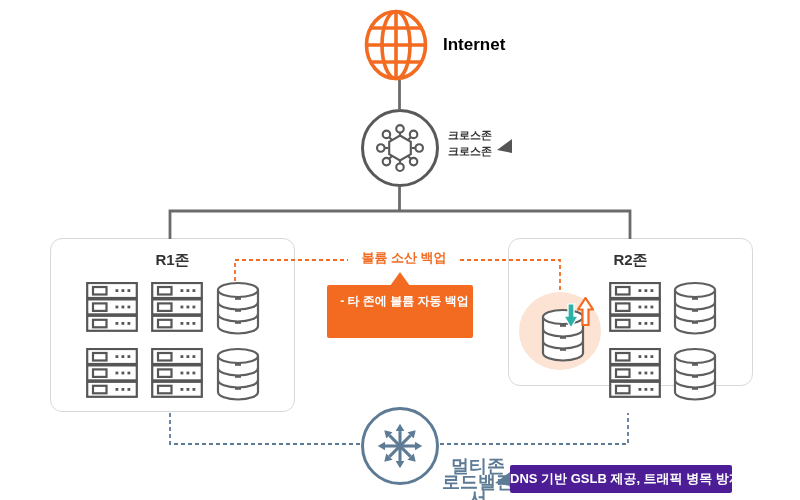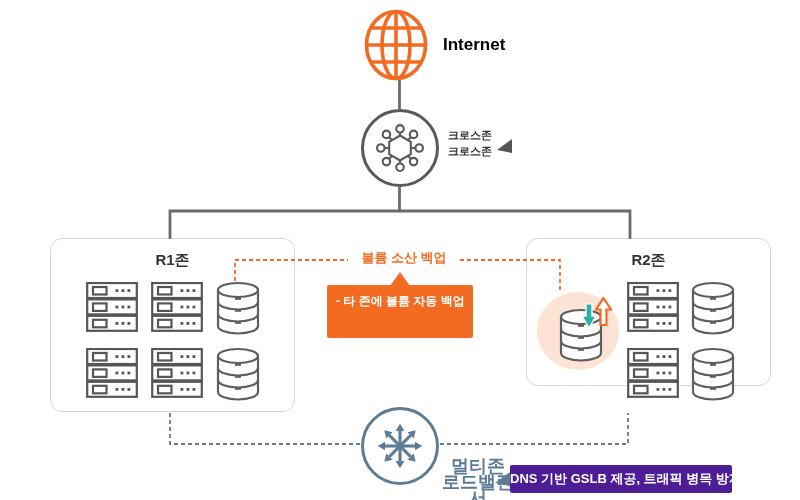--- a/index.html
+++ b/index.html
@@ -193,21 +193,21 @@
           <use href="#sym-db"></use>
         </svg>
       </div>
     <div class="abs icon-wrap" style="left:165px; top:108px;">
         <svg width="44" height="54">
           <use href="#sym-db"></use>
         </svg>
       </div>
   </div>
 
-  <div class="abs zone-box" style="left:508px; top:238px; width:245px; height:148px;margin-left:18px;">
+  <div class="abs zone-box" style="left:508px; top:238px; width:245px; height:148px;">
     <div class="zone-title">R2존</div>
     <div class="abs peach-circle" style="left:10px; top:53px; width:82px; height:78px;"></div>
     <div class="abs icon-wrap" style="left:32px; top:69px;">
         <svg width="44" height="54">
           <use href="#sym-db"></use>
         </svg>
       </div>
     <div class="abs icon-wrap" style="left:55px; top:64px; z-index:4;">
         <svg width="14" height="26">
           <use href="#sym-arrow-down"></use>
@@ -234,21 +234,21 @@
         </svg>
       </div>
     <div class="abs icon-wrap" style="left:164px; top:108px;">
         <svg width="44" height="54">
           <use href="#sym-db"></use>
         </svg>
       </div>
   </div>
 
   <div class="abs backup-label" style="left:346px; top:249px; width:116px;">볼륨 소산 백업</div>
-  <div class="abs callout" style="left:327px; top:285px; width:146px; height:53px;">
+  <div class="abs callout" style="left:327px; top:285px; width:146px; height:53px;text-align:center;">
     <div class="line">- 타 존에 볼륨 자동 백업</div>
   </div>
 
   <div class="abs lb-circle" style="left:361px; top:407px; width:78px; height:78px;">
     <span class="icon-wrap">
       <svg width="54" height="54">
           <use href="#sym-lb"></use>
         </svg>
     </span>
   </div>

